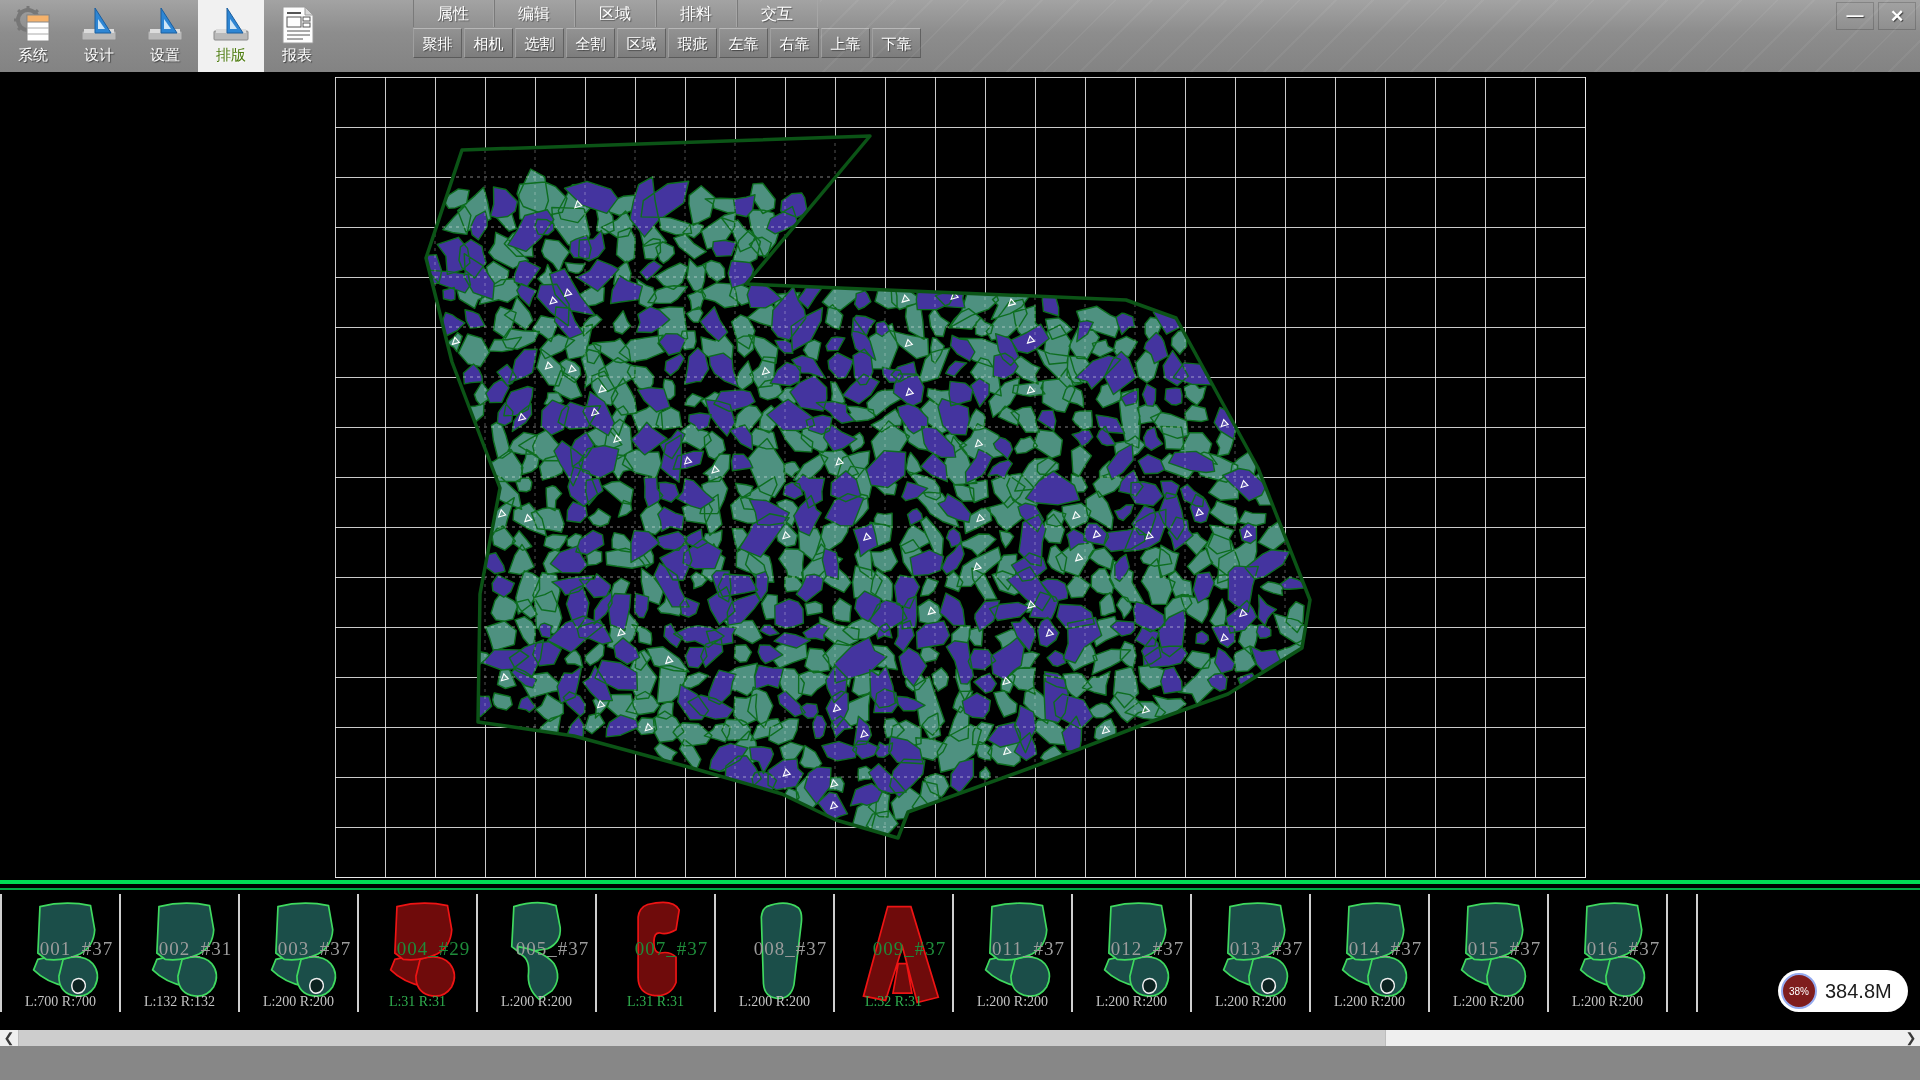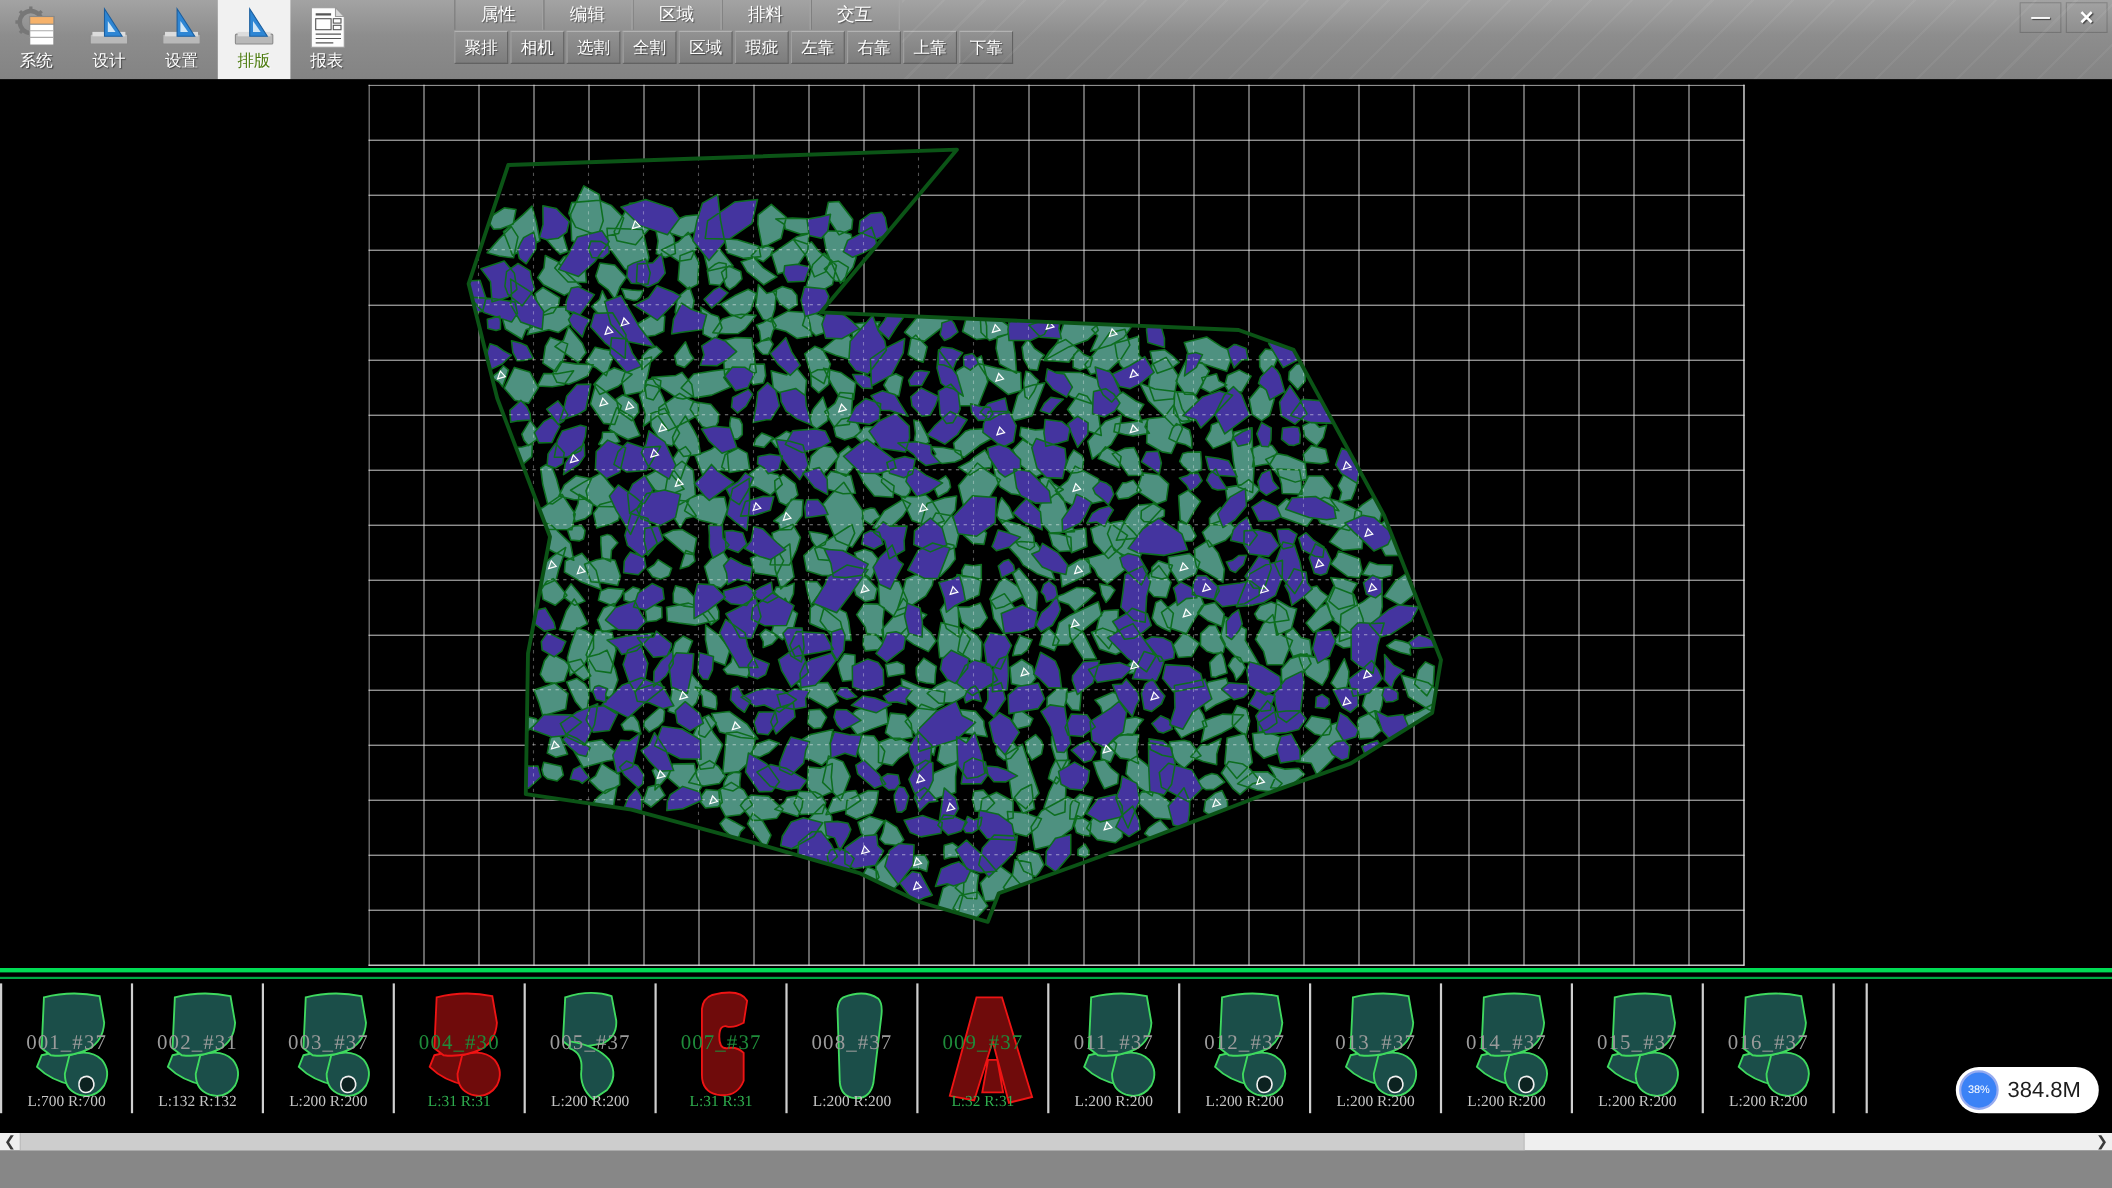--- a/index.html
+++ b/index.html
@@ -36,36 +36,36 @@
                      linear-gradient(to bottom,rgba(238,238,238,.85) 1px,transparent 1px);
     background-size:50px 50px;border-right:1px solid rgba(238,238,238,.85);border-bottom:1px solid rgba(238,238,238,.85);}
   .nest-svg{position:absolute;left:0;top:0;width:1920px;height:808px;}
   
   .thumb-strip{position:absolute;left:0;top:880px;width:1920px;height:150px;background:#000;
     border-top:4px solid #00dc55;box-sizing:border-box;}
   .thumb-strip::before{content:"";position:absolute;left:0;top:4px;width:100%;height:2px;background:#00a843;}
   .cells{position:absolute;left:0;top:10px;height:118px;display:flex;border-left:2px solid #cfcfcf;}
   .cell{position:relative;width:117px;height:118px;border-right:2px solid #cfcfcf;overflow:hidden;cursor:pointer;}
   .cell svg{position:absolute;left:0;top:0;}
-  .cell .tid{position:absolute;left:0;top:44px;width:100%;text-align:center;
+  .cell .tid{position:absolute;left:16px;top:44px;width:100%;text-align:center;
     font-family:"Liberation Serif",serif;font-size:19px;letter-spacing:1px;}
   .cell .tlr{position:absolute;left:0;bottom:2px;width:100%;text-align:center;
     font-family:"Liberation Serif",serif;font-size:14px;}
   
   .hscroll{position:absolute;left:0;top:1030px;width:1920px;height:16px;background:#efefef;}
   .hs-arrow{position:absolute;top:0;width:18px;height:16px;line-height:15px;text-align:center;
     color:#3a3a3a;font-size:13px;cursor:pointer;}
   .hs-arrow.l{left:0;} .hs-arrow.r{right:0;}
   .hs-thumb{position:absolute;left:18px;top:0;width:1368px;height:16px;background:#cdcdcd;
     border-left:1px solid #bdbdbd;border-right:1px solid #bdbdbd;box-sizing:border-box;cursor:pointer;}
   .bottom-gray{position:absolute;left:0;top:1046px;width:1920px;height:34px;background:#878787;}
   
   .badge{position:absolute;left:1778px;top:970px;height:42px;background:#fff;border-radius:21px;
     display:flex;align-items:center;padding:0 16px 0 3px;box-shadow:0 2px 6px rgba(0,0,0,.45);}
-  .badge .circ{width:36px;height:36px;border-radius:50%;background:#3b82f6;border:2px solid #96abf0;
+  .badge .circ{width:36px;height:36px;border-radius:50%;background:#7f1d1d;border:2px solid #96abf0;
     box-sizing:border-box;display:flex;align-items:center;justify-content:center;
     color:#fff;font-size:10px;margin-right:8px;}
   .badge .mem{font-size:20px;color:#1c1c1c;}
 </style>
 </head>
 <body>
 
 <div class="app">
 
   <div class="toolbar">
@@ -324,21 +324,21 @@
         </div>
         <div class="cell">
           <svg width="117" height="118" viewBox="0 0 95 112">
             <g transform="translate(6,4)">
               <path d="M24 40 Q40 30 54 38 Q62 42 60 52 L48 62 Q34 70 26 60 Z" fill="#6f0b0b" stroke="#ee1414" stroke-width="1.6" fill-rule="evenodd"></path>
               <path d="M20 58 Q40 52 56 60 Q68 66 64 78 L48 84 Q28 80 16 68 Z" fill="#6f0b0b" stroke="#ee1414" stroke-width="1.6" fill-rule="evenodd"></path>
               <path d="M44 58 Q62 52 72 62 Q80 72 74 84 Q66 96 52 92 Q40 88 40 74 Z" fill="#6f0b0b" stroke="#ee1414" stroke-width="1.6" fill-rule="evenodd"></path>
               <path d="M22 8 Q46 2 70 7 L74 30 Q73 46 60 53 Q44 60 28 58 L20 52 Z" fill="#6f0b0b" stroke="#ee1414" stroke-width="1.6" fill-rule="evenodd"></path>
             </g>
           </svg>
-          <div class="tid" style="color:#1e8c3a">004_#30</div>
+          <div class="tid" style="color:#1e8c3a">004_#29</div>
           <div class="tlr" style="color:#2fae4e">L:31 R:31</div>
         </div>
         <div class="cell">
           <svg width="117" height="118" viewBox="0 0 95 112">
             <g transform="translate(6,4)">
               <path d="M20 8 Q42 1 60 7 L64 28 Q65 42 52 48 L26 52 L18 46 Z" fill="#1b4e49" stroke="#3fd95f" stroke-width="1.6" fill-rule="evenodd"></path>
               <path d="M24 46 Q48 50 58 62 Q66 76 56 88 L44 96 Q32 86 34 70 Q35 56 24 52 Z" fill="#1b4e49" stroke="#3fd95f" stroke-width="1.6" fill-rule="evenodd"></path>
             </g>
           </svg>
           <div class="tid" style="color:#9b9b9b">005_#37</div>

